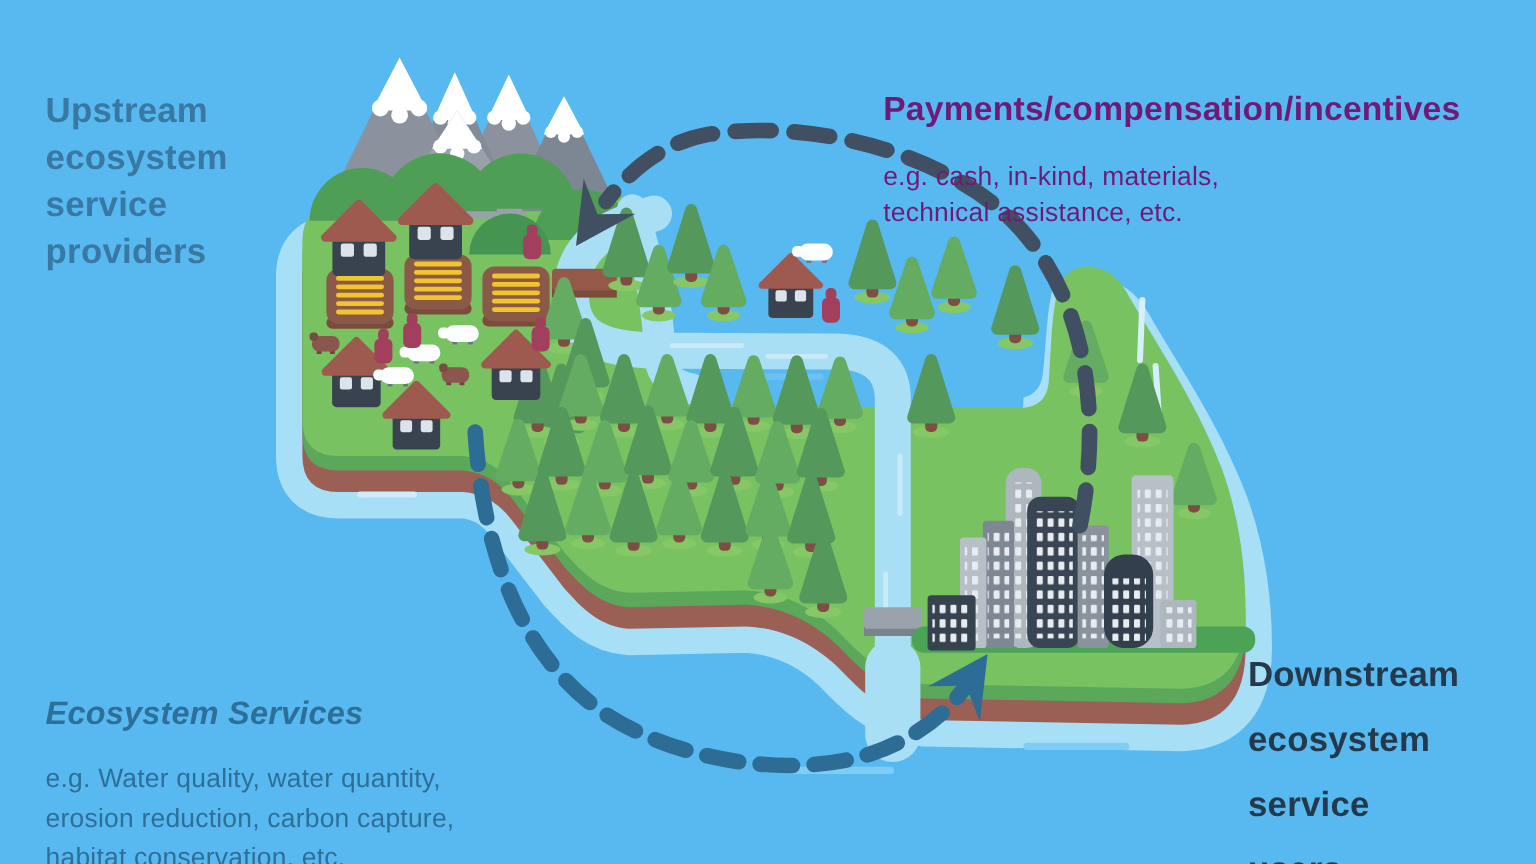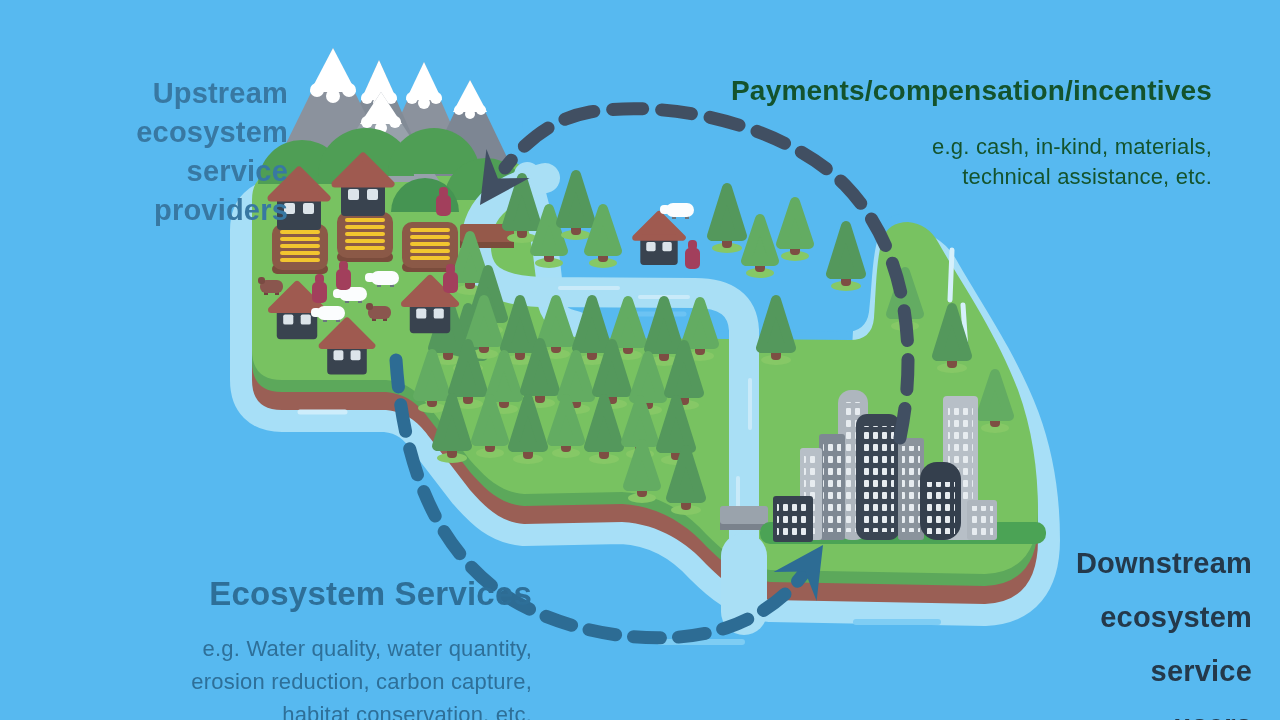--- a/index.html
+++ b/index.html
@@ -1,27 +1,27 @@
 <!DOCTYPE html>
 <html><head>
 <meta charset="utf-8">
 <style>
   html,body{margin:0;padding:0;background:#57B9F0;}
   .stage{position:relative;width:1280px;height:720px;overflow:hidden;
          font-family:"Liberation Sans","DejaVu Sans",sans-serif;}
   .stage svg{position:absolute;left:0;top:0;}
-  .label{position:absolute;text-align:right;font-weight:bold;white-space:pre-line;
+  .label{position:absolute;text-align:left;font-weight:bold;white-space:pre-line;
          letter-spacing:.2px;}
   .label .sub{font-weight:normal;}
   .lbl-upstream{left:38px;top:74px;width:250px;font-size:29px;line-height:39px;color:#3878A2;}
-  .lbl-payments{left:668px;top:56px;width:544px;color:#14532d;}
+  .lbl-payments{left:736px;top:56px;width:544px;color:#701a75;}
   .lbl-payments .ttl{font-size:28px;line-height:34px;}
   .lbl-payments .sub{font-size:22px;line-height:30px;margin-top:6px;}
   .lbl-eco{left:38px;top:560px;width:494px;color:#2E6F98;}
-  .lbl-eco .ttl{font-size:33px;line-height:32px;}
+  .lbl-eco .ttl{font-size:27px;line-height:32px;font-style:italic;}
   .lbl-eco .sub{font-size:22px;line-height:33px;margin-top:4px;}
   .lbl-downstream{left:1040px;top:536px;width:212px;font-size:29px;line-height:54px;color:#24394B;}
 </style>
 </head>
 <body>
 
 <div class="stage">
 
 <svg width="1280" height="720" viewBox="0 0 1280 720">
   <defs>

